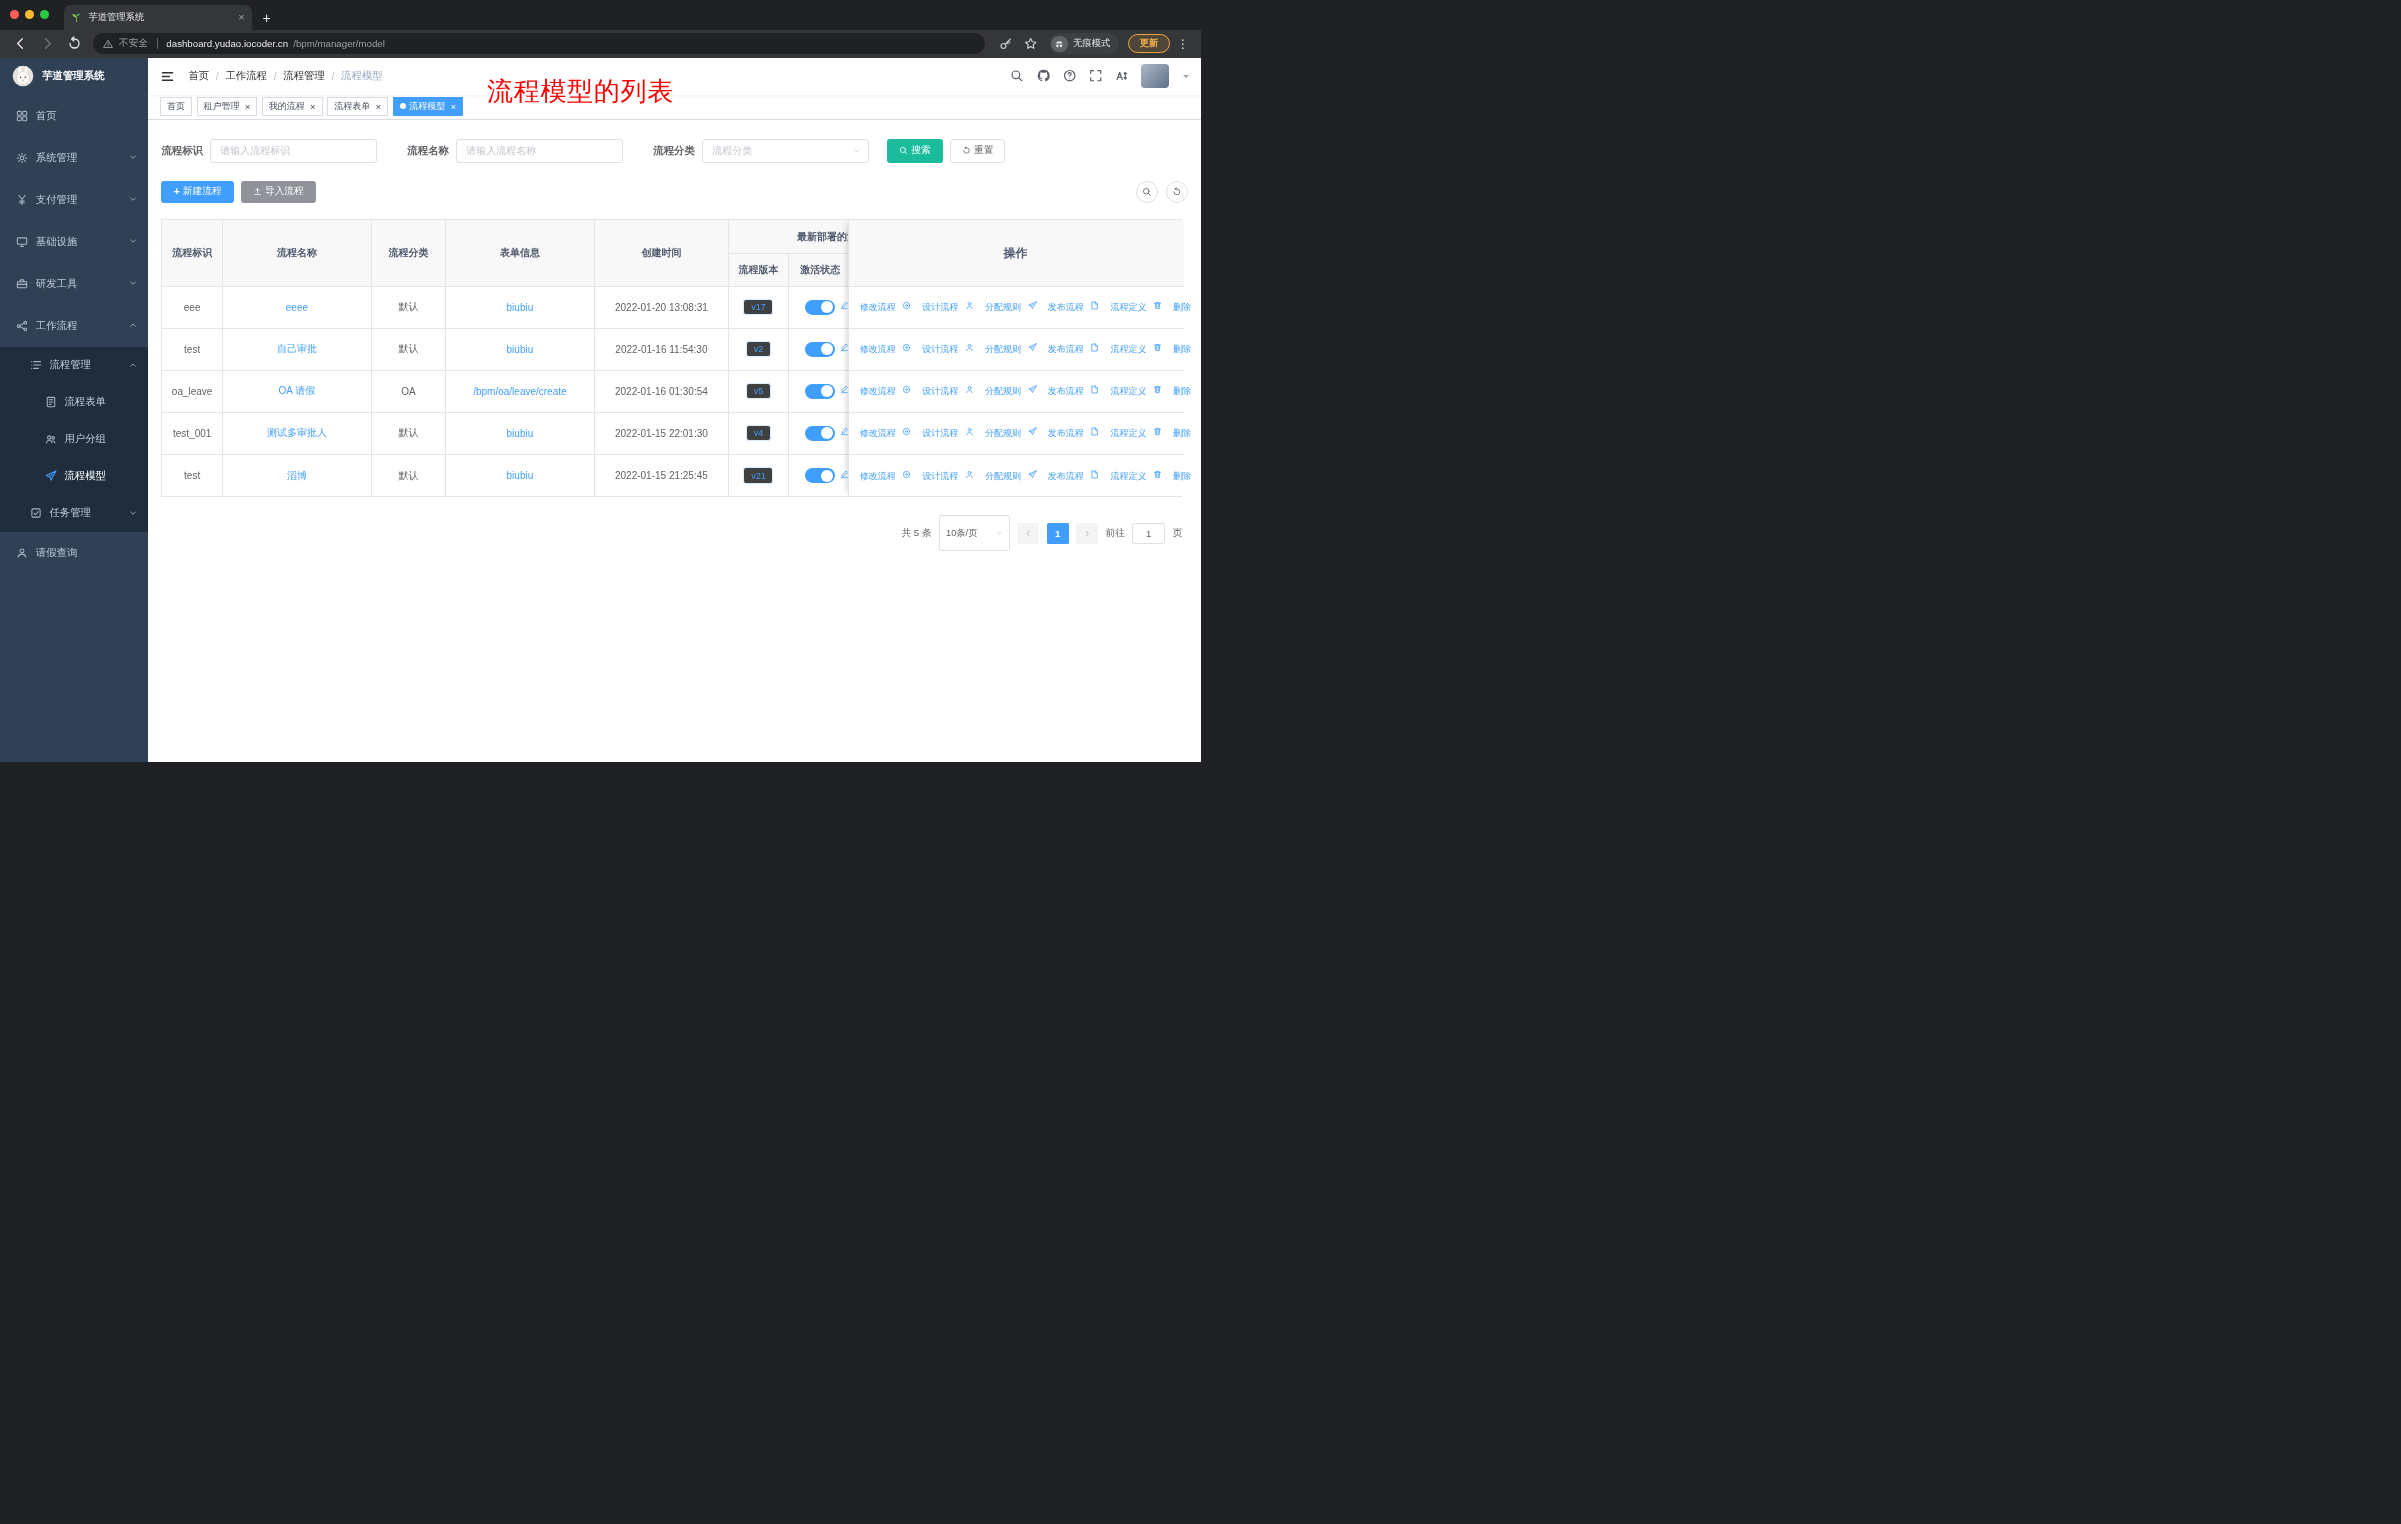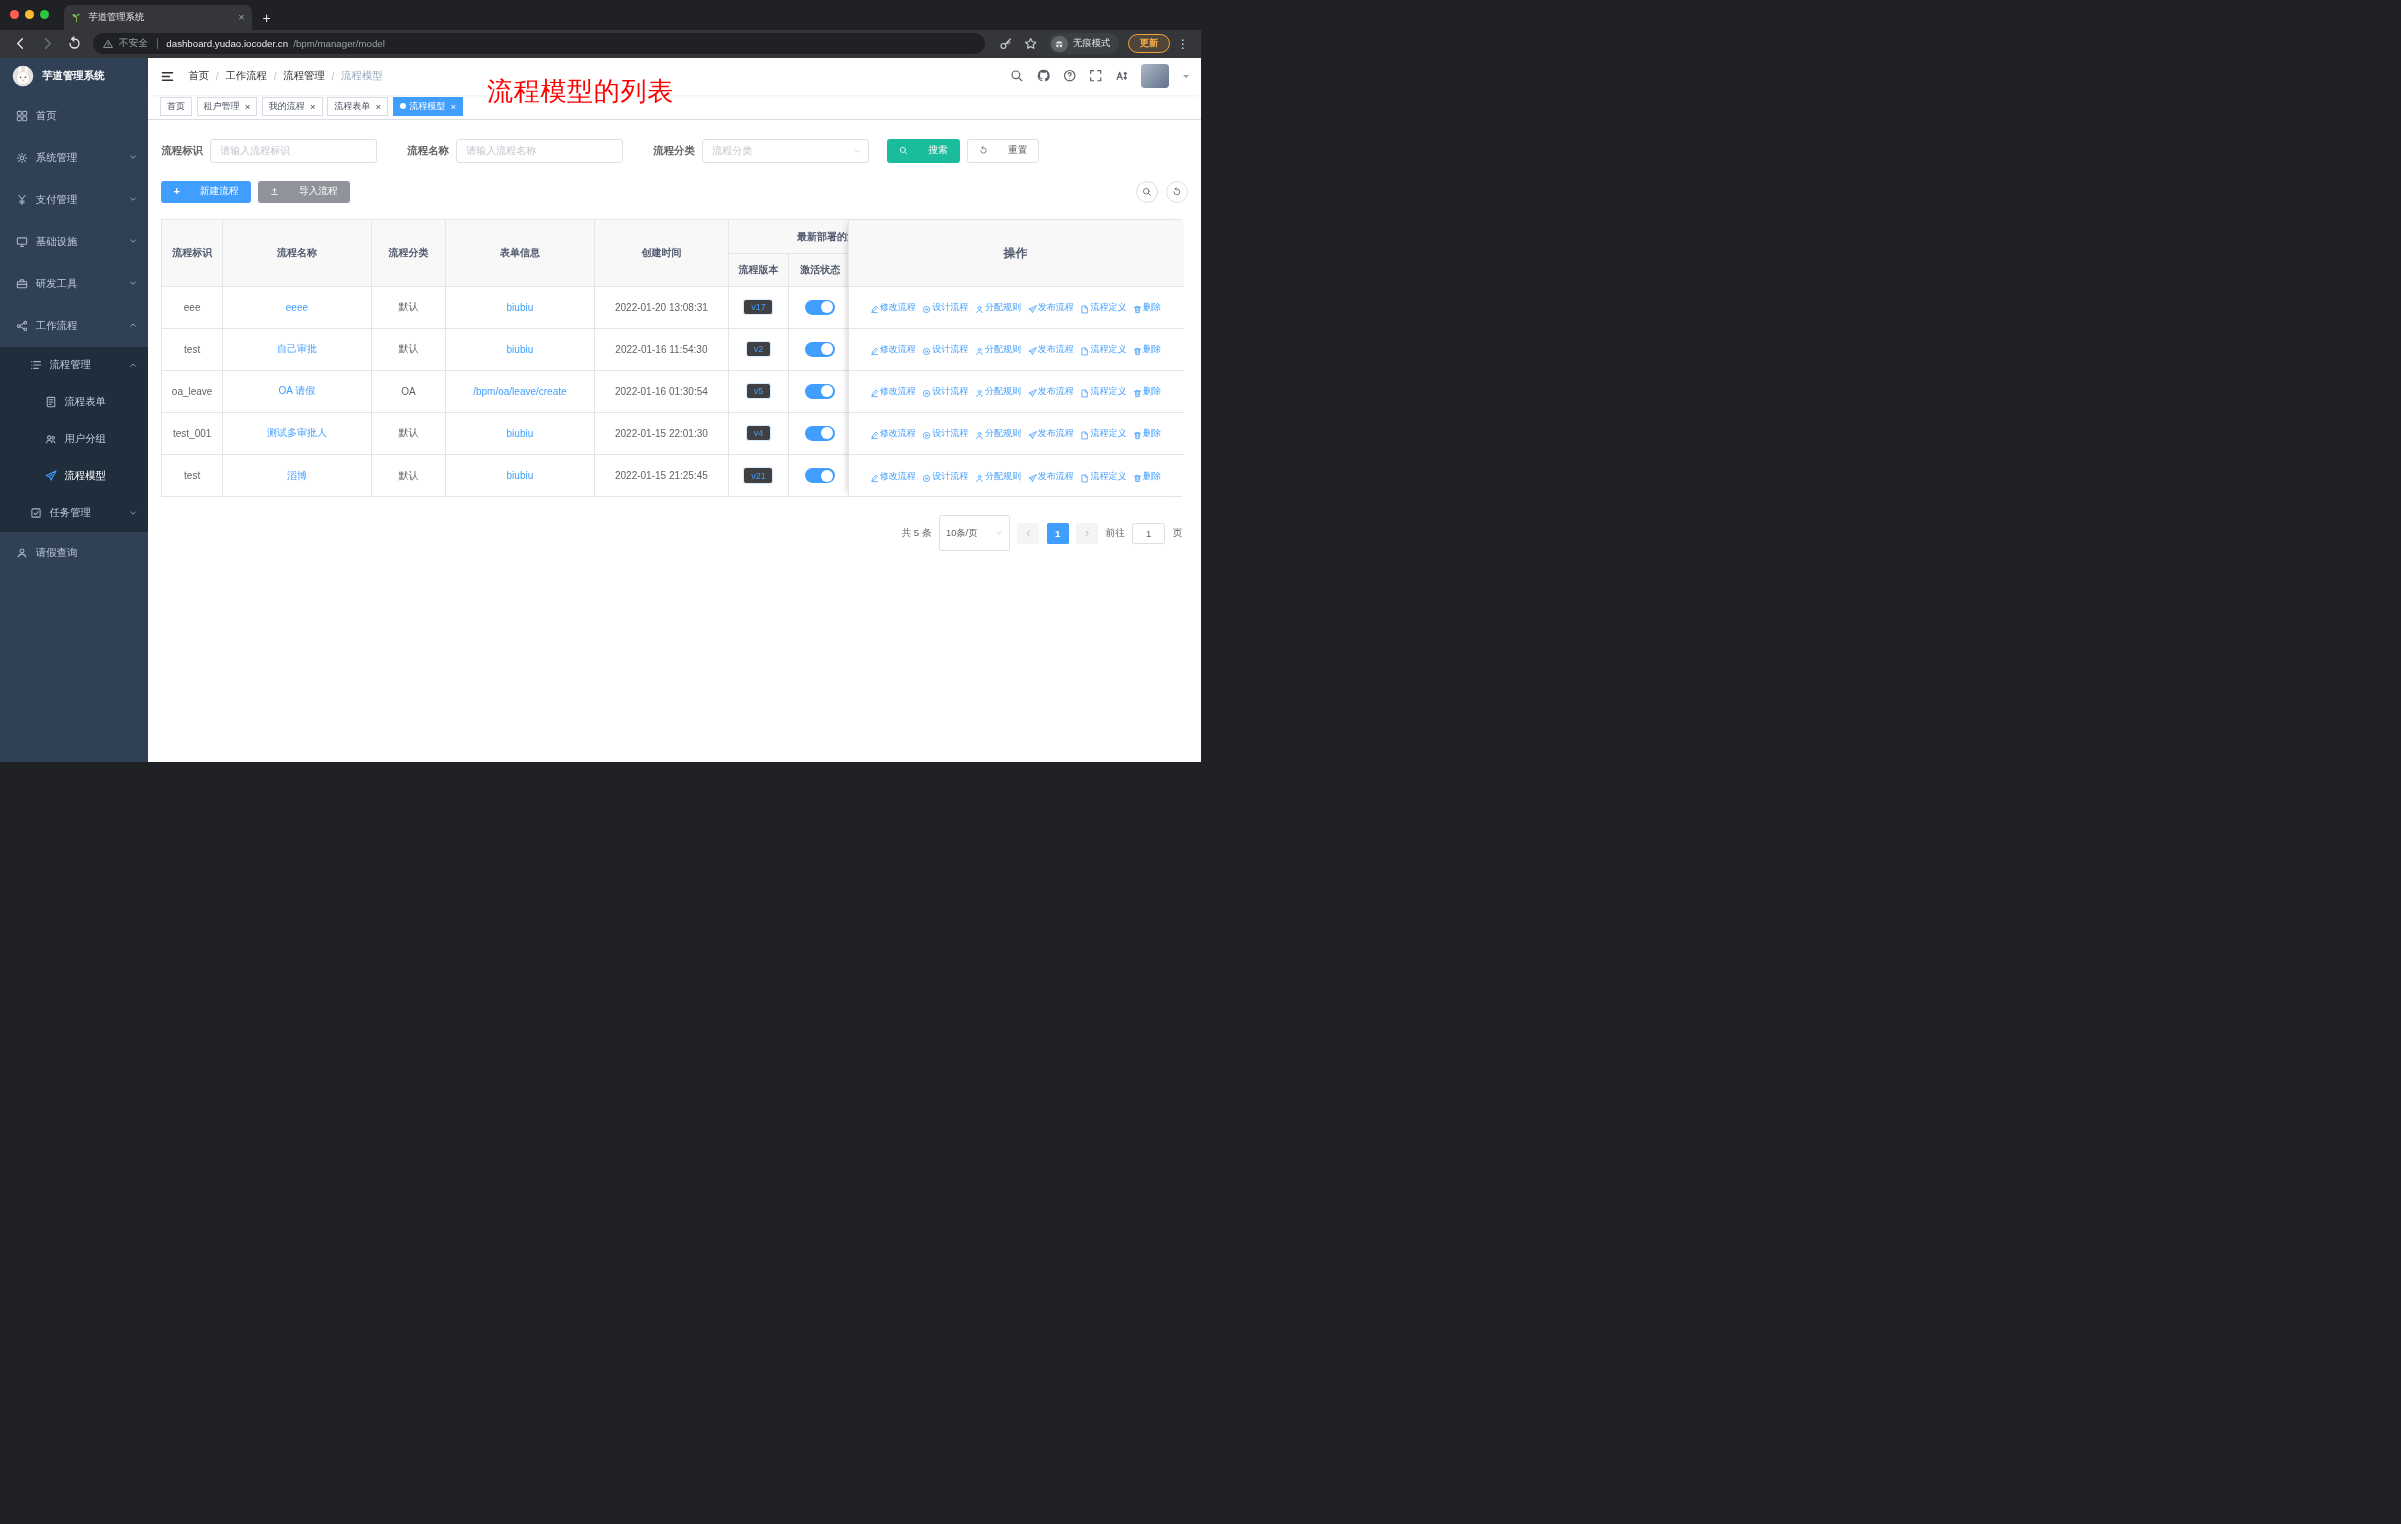--- a/index.html
+++ b/index.html
@@ -68,21 +68,21 @@
 .tag-close{font-size:9.7px;line-height:1;margin-left:1.5px}
 
 
 .content{flex:1;padding:19.4px 13.4px 0;overflow:hidden}
 .filter-row{display:flex;align-items:center;font-size:10.4px;color:#606266}
 .f-label{font-weight:bold;margin-right:7.4px;white-space:nowrap}
 .f-input{width:167px;height:24px;border:0.7px solid #dcdfe6;border-radius:3px;padding:0 9px;font-size:10px;color:#606266;margin-right:30px;font-family:inherit;outline:none}
 .f-input::placeholder{color:#c0c4cc}
 .f-select{width:167px;height:24px;border:0.7px solid #dcdfe6;border-radius:3px;padding:0 7.4px 0 9px;margin-right:18px;display:flex;align-items:center;justify-content:space-between;color:#c0c4cc;font-size:10px;cursor:pointer;background:#fff}
 .sel-caret{width:8.2px;height:8.2px;color:#c0c4cc}
-.btn{height:24px;border-radius:3px;display:inline-flex;align-items:center;justify-content:center;gap:20px;font-size:9.7px;padding:0 11px;cursor:pointer;border:0.7px solid transparent;white-space:nowrap}
+.btn{height:24px;border-radius:3px;display:inline-flex;align-items:center;justify-content:center;gap:3px;font-size:9.7px;padding:0 11px;cursor:pointer;border:0.7px solid transparent;white-space:nowrap}
 .btn .icon{width:9px;height:9px}
 .btn-search{background:#1ABC9C;color:#fff;margin-right:7.4px}
 .btn-reset{background:#fff;border-color:#dcdfe6;color:#606266}
 .toolbar-row{margin-top:18px;display:flex;align-items:center}
 .btn-create{background:#409EFF;color:#fff;height:22px;margin-right:7.4px}
 .btn-import{background:#909399;color:#fff;height:22px}
 .plus-glyph{font-size:11px;line-height:1;font-weight:bold}
 .toolbar-right{margin-left:auto;display:flex;gap:7.4px}
 .mini-circle{width:22px;height:22px;border-radius:50%;border:0.7px solid #dcdfe6;background:#fff;display:flex;align-items:center;justify-content:center;color:#606266;cursor:pointer}
 .mini-circle .icon{width:9.7px;height:9.7px}
@@ -96,21 +96,21 @@
 .grid tbody tr:last-child td{border-bottom:none}
 .group-th{text-align:left !important;padding-left:68px;white-space:nowrap;overflow:visible}
 .link{color:#409EFF;cursor:pointer}
 .badge{display:inline-block;padding:2.2px 6.7px;font-size:9px;color:#409EFF;background:#404040;border:0.7px solid #d9ecff;border-radius:3px}
 .switch{width:30px;height:15px;border-radius:7.4px;background:#409EFF;position:relative;display:inline-block;vertical-align:middle;cursor:pointer}
 .switch::after{content:"";position:absolute;right:1.5px;top:1.5px;width:12px;height:12px;border-radius:50%;background:#fff}
 .fixed-col{position:absolute;top:0;right:0;bottom:0;width:333px;background:#fff;border-left:0.7px solid #dfe6ec;box-shadow:-4.5px 0 6px -3.7px rgba(0,0,0,.18)}
 .fx-head{height:67px;background:#f8f8f9;border-bottom:0.7px solid #dfe6ec;display:flex;align-items:center;justify-content:center;font-weight:bold;color:#515a6e;font-size:12px}
 .fx-row{height:42px;border-bottom:0.7px solid #dfe6ec;display:flex;align-items:center;justify-content:center;gap:6.7px}
 .fx-row:last-child{border-bottom:none}
-.action{display:inline-flex;align-items:flex-end;gap:1px;color:#409EFF;font-size:9px;cursor:pointer;white-space:nowrap}
+.action{display:inline-flex;align-items:flex-start;gap:11px;color:#409EFF;font-size:9px;cursor:pointer;white-space:nowrap}
 .action .icon{width:9px;height:9px}
 
 
 .pagination{margin-top:18px;display:flex;align-items:center;justify-content:flex-end;gap:7.4px;font-size:9.7px;color:#606266;width:1021px}
 .page-size{width:71px;height:21px;border:0.7px solid #dcdfe6;border-radius:2.2px;display:flex;align-items:center;justify-content:space-between;padding:17px 6px;font-size:9.3px;cursor:pointer;background:#fff}
 .pg-btn{min-width:22px;height:21px;background:#f4f4f5;border-radius:1.5px;display:flex;align-items:center;justify-content:center;color:#c0c4cc;font-size:12.7px;cursor:pointer}
 .pg-btn.page{background:#409EFF;color:#fff;font-size:9.7px;font-weight:bold}
 .goto-input{width:33px;height:21px;border:0.7px solid #dcdfe6;border-radius:2.2px;text-align:center;font-size:9.7px;color:#606266;outline:none;font-family:inherit}
 </style>
 </head>

